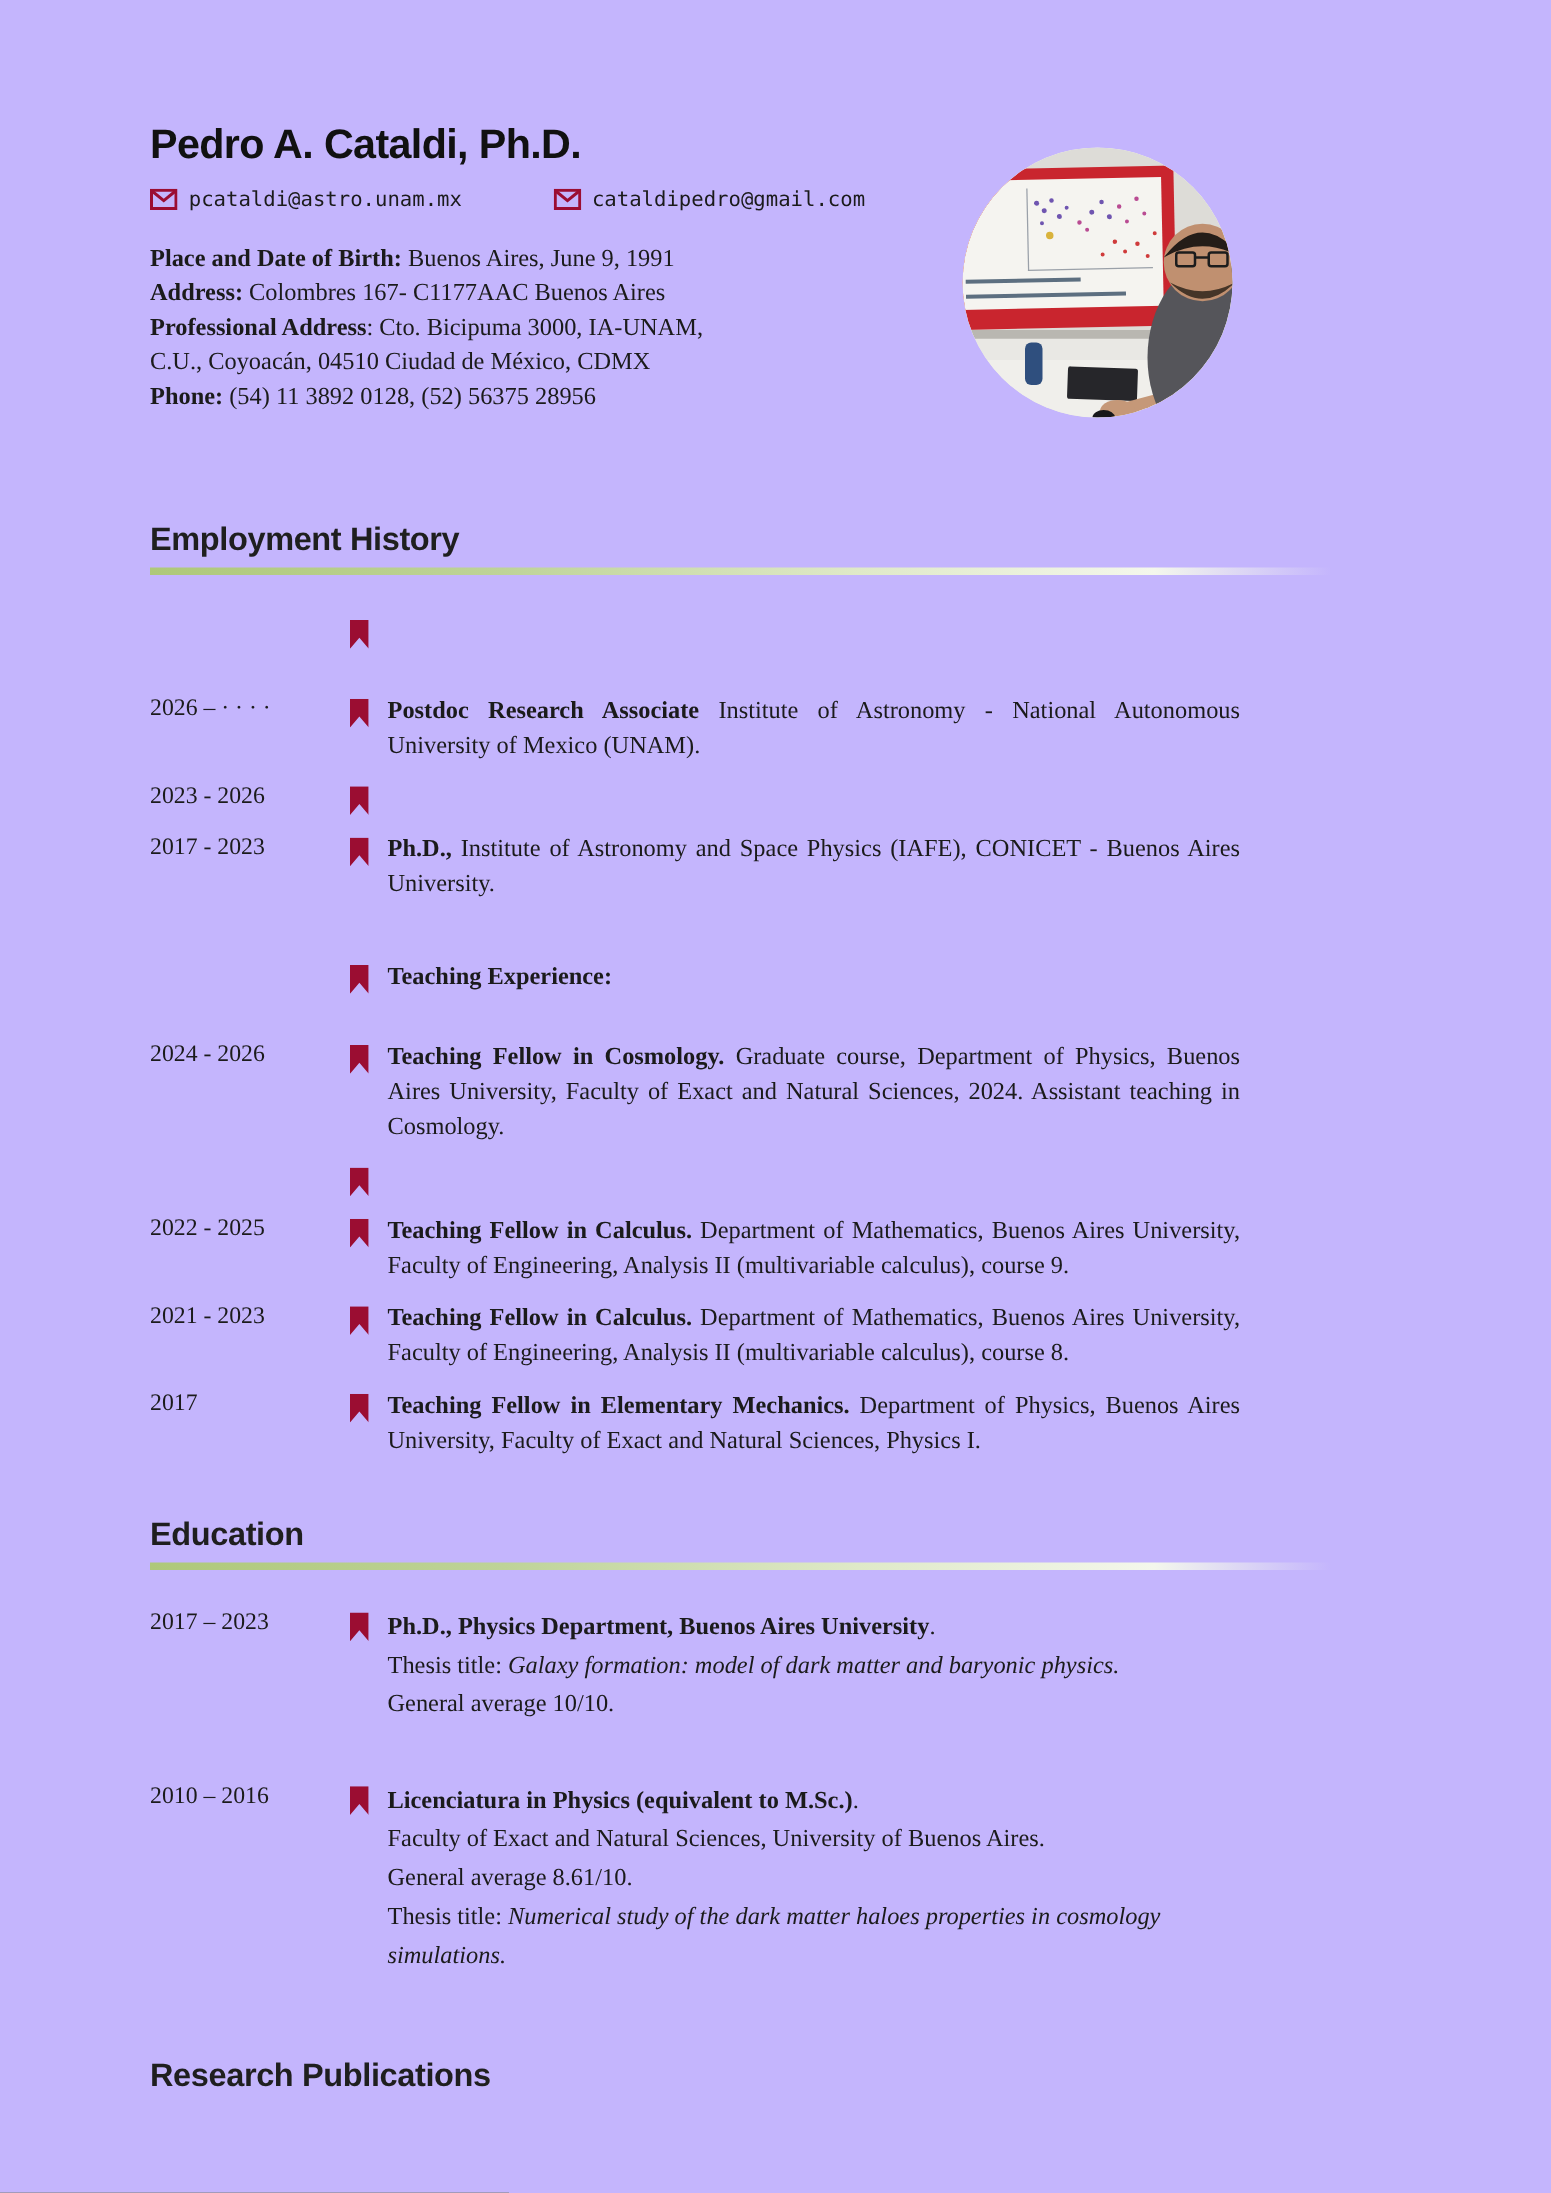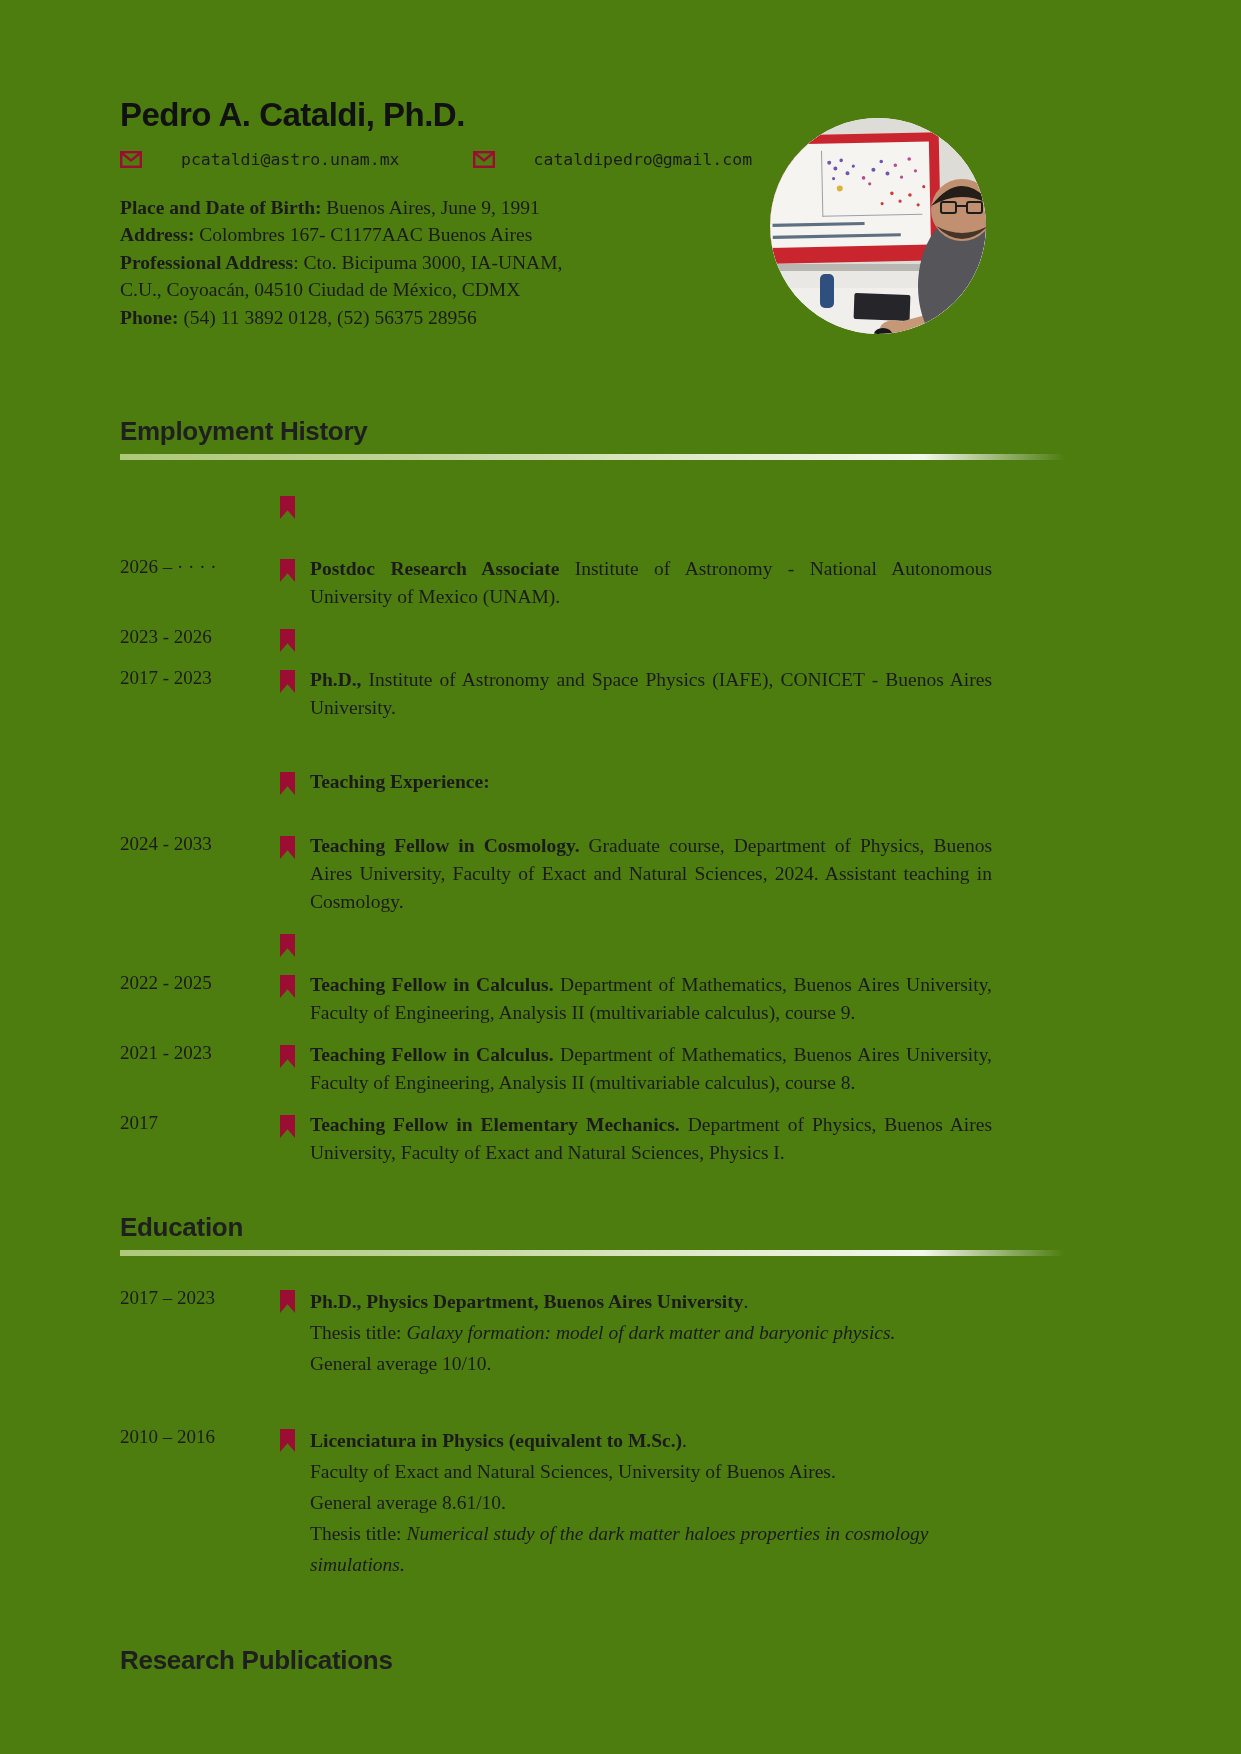--- a/index.html
+++ b/index.html
@@ -1,39 +1,39 @@
 <!DOCTYPE html>
 <html lang="en"><head>
 <meta charset="utf-8">
 <style>
   html,body { margin:0; padding:0; background:#888; }
   .page {
     position:relative;
     width:1241px; height:1754px;
     margin:0 auto;
-    background:#4d7c0f;
+    background:#c4b5fd;
     font-family:"Liberation Serif", serif;
     color:#1b1b1b;
     overflow:hidden;
   }
   .content { position:absolute; left:120px; top:98px; width:872px; }
 
   
   .name {
     font-family:"Liberation Sans", sans-serif;
     font-weight:bold; font-size:33px; letter-spacing:-0.5px;
     color:#111; margin:0 0 12px 0; line-height:1.05;
   }
   .contact-row { display:flex; align-items:center; height:29px; }
   .contact-item { display:flex; align-items:center; }
   .contact-item + .contact-item { margin-left:73px; }
   .contact-icon { width:22px; height:20px; margin-right:9px; display:flex; align-items:center; }
   .contact-text {
     font-family:"DejaVu Sans Mono", monospace;
-    font-size:16.5px; color:#1b1b1b; text-decoration:none;margin-left:30px;
+    font-size:16.5px; color:#1b1b1b; text-decoration:none;
   }
   .info-block { margin-top:20px; width:470px; font-size:19.5px; line-height:27.5px; }
   .info-block b { font-weight:bold;margin-top:40px; }
 
   
   .photo {
     position:absolute; left:770px; top:118px;
     width:216px; height:216px; border-radius:50%;
     overflow:hidden; background:#e9e8e4;
   }
@@ -220,21 +220,21 @@
 
         <div class="row subheader gap-top">
           <div class="date"></div>
           <div class="icon-cell">
               <div class="bookmark" style="background:#9b0d32"></div>
             </div>
           <div class="body">Teaching Experience:</div>
         </div>
 
         <div class="row">
-          <div class="date">2024 - 2033</div>
+          <div class="date">2024 - 2026</div>
           <div class="icon-cell">
               <div class="bookmark" style="background:#9b0d32"></div>
             </div>
           <div class="body"><b>Teaching Fellow in Cosmology.</b><span> Graduate course, Department of Physics, Buenos Aires University, Faculty of Exact and Natural Sciences, 2024. Assistant teaching in Cosmology.</span></div>
         </div>
 
         <div class="row">
           <div class="date"></div>
           <div class="icon-cell">
               <div class="bookmark" style="background:#9b0d32"></div>

